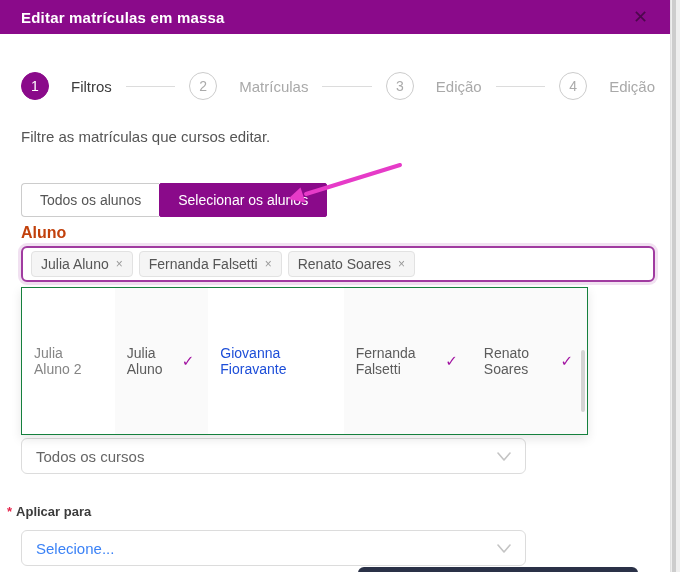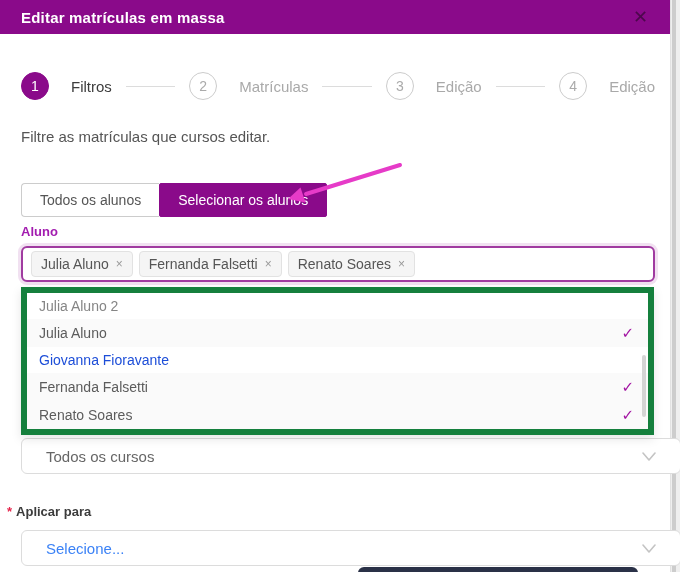--- a/index.html
+++ b/index.html
@@ -104,21 +104,21 @@
   
   .annotation-arrow {
     position: absolute; left: 278px; top: 158px;
     width: 130px; height: 50px;
     pointer-events: none;
   }
 
   
   .field-label {
     position: absolute; left: 21px; top: 224px;
-    font-size: 13px; font-weight: bold; color: #a21caf;
+    font-size: 16px; font-weight: bold; color: #c2410c;
   }
   .multiselect-input {
     position: absolute; left: 21px; top: 246px;
     width: 634px; height: 36px;
     background: #ffffff;
     border: 2px solid #a03ba0;
     border-radius: 6px;
     box-shadow: 0 0 0 3px rgba(176, 88, 176, 0.18);
     display: flex; align-items: center;
     padding: 0 8px; gap: 6px;
@@ -133,25 +133,25 @@
     white-space: nowrap;
   }
   .tag-remove {
     margin-left: 7px; color: #999999; font-size: 12px;
     cursor: pointer; line-height: 1;
   }
 
   
   .dropdown-panel {
     position: absolute; left: 21px; top: 287px;
-    width: 633px; height: 148px;
-    background: #ffffff;
-    border: 6px solid #15803d;
+    width: 567px; height: 148px;
+    background: #ffffff;
+    border: 1px solid #15803d;
     box-shadow: 0 4px 10px rgba(0,0,0,0.10);
-    display: flex; flex-direction: column;
+    display: flex; flex-direction: row;
     z-index: 5;
   }
   .dropdown-option {
     flex: 1 1 auto;
     display: flex; align-items: center; justify-content: space-between;
     padding: 0 14px 0 12px;
     font-size: 14px; color: #858585;
     cursor: pointer;
     background: #ffffff;
   }
@@ -160,26 +160,26 @@
   .option-check { color: #a112a1; font-size: 15px; font-weight: bold; }
   .dropdown-scroll-thumb {
     position: absolute; right: 2px; top: 62px;
     width: 4px; height: 62px;
     background: #d4d4d4; border-radius: 2px;
   }
 
   
   .select-box {
     position: absolute; left: 21px;
-    width: 660px; height: 36px;
+    width: 505px; height: 36px;
     background: #ffffff;
     border: 1px solid #dcdcdc;
     border-radius: 6px;
     display: flex; align-items: center; justify-content: space-between;
-    padding: 0 24px;
+    padding: 0 14px;
     font-size: 15px;
     cursor: pointer;
   }
   .select-curso { top: 438px; color: #666666; }
   .select-aplicar { top: 530px; color: #3b82f6; }
   .chevron-down { width: 14px; height: 9px; flex: 0 0 auto; }
   .chevron-down polyline {
     fill: none; stroke: #c4c4c4; stroke-width: 1.6;
     stroke-linecap: round; stroke-linejoin: round;
   }

